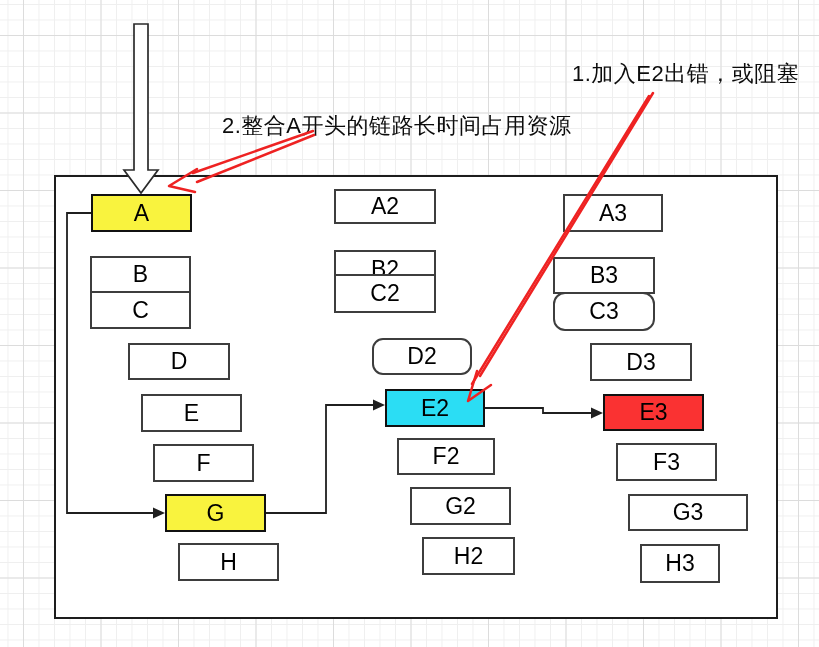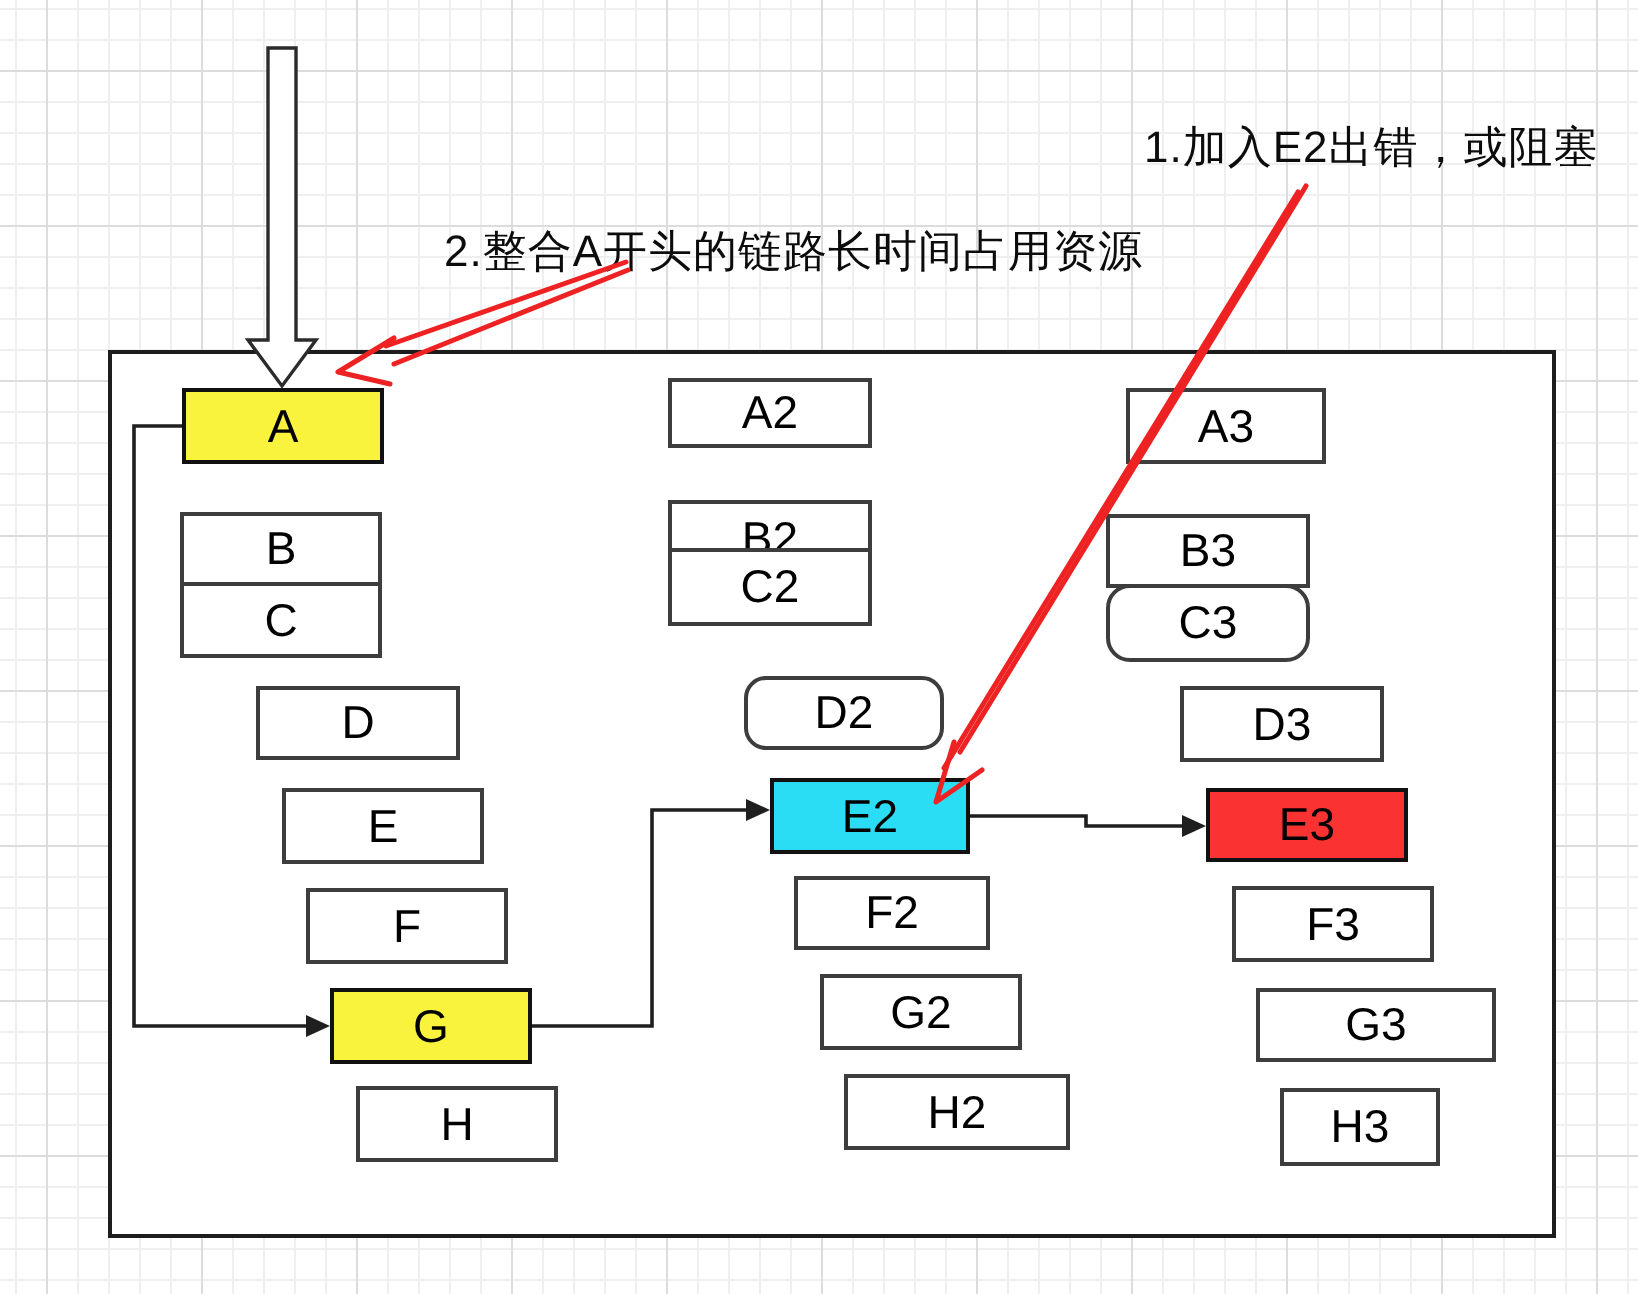--- a/index.html
+++ b/index.html
@@ -77,21 +77,21 @@
       </div>
       <div class="node hl" style="left: 385px; top: 389px; width: 100px; height: 38px; background: rgb(43, 221, 244);">
         <span>E2</span>
       </div>
       <div class="node" style="left: 397px; top: 438px; width: 98px; height: 37px; background: rgb(255, 255, 255);">
         <span>F2</span>
       </div>
       <div class="node" style="left: 410px; top: 487px; width: 101px; height: 38px; background: rgb(255, 255, 255);">
         <span>G2</span>
       </div>
-      <div class="node" style="left: 422px; top: 537px; width: 113px; height: 38px; background: rgb(255, 255, 255);">
+      <div class="node" style="left: 422px; top: 537px; width: 93px; height: 38px; background: rgb(255, 255, 255);">
         <span>H2</span>
       </div>
       <div class="node" style="left: 563px; top: 194px; width: 100px; height: 38px; background: rgb(255, 255, 255);">
         <span>A3</span>
       </div>
       <div class="node" style="left: 553px; top: 257px; width: 102px; height: 37px; background: rgb(255, 255, 255);">
         <span>B3</span>
       </div>
       <div class="node" style="left: 553px; top: 292px; width: 102px; height: 39px; background: rgb(255, 255, 255); border-radius: 12px;">
         <span>C3</span>

